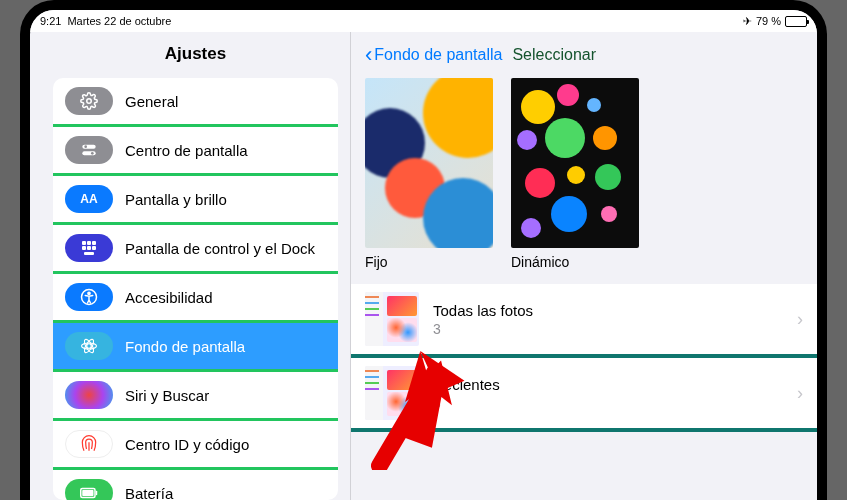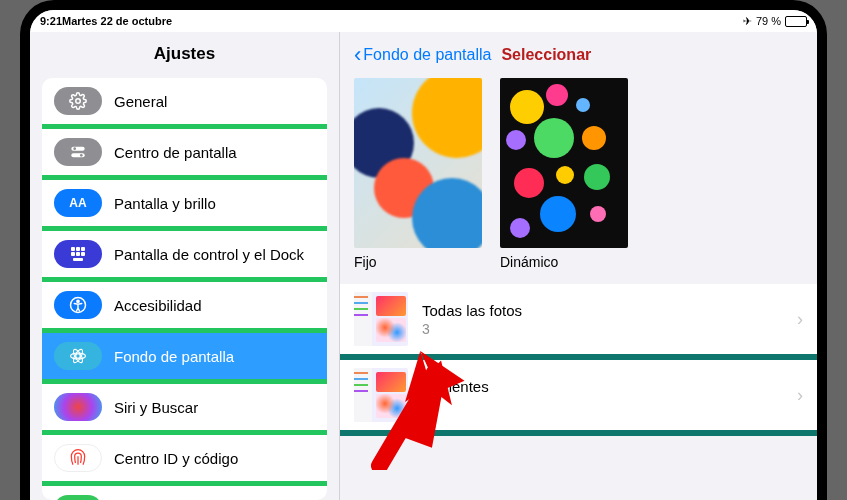--- a/index.html
+++ b/index.html
@@ -32,35 +32,35 @@
   .status-bar {
     height: 22px;
     background: #fff;
     display: flex;
     align-items: center;
     justify-content: space-between;
     padding: 0 10px;
     font-size: 11px;
     color: #000;
   }
-  .status-left { display:flex; font-weight:700;}
+  .status-left { display:flex; gap:6px; font-weight:400;}
   .status-right { display:flex; gap:4px; align-items:center; font-weight:500;}
   .battery-icon {
     width: 22px; height: 11px;
     border: 1px solid #000; border-radius: 2px;
     position: relative;
     display:inline-block;
   }
   .battery-icon::after {
     content:''; position:absolute; right:-3px; top:3px;
     width:2px; height:4px; background:#000; border-radius:0 1px 1px 0;
   }
   .battery-fill { height:100%; width:79%; background:#000; border-radius:1px; }
 
-  .content { flex:1; display:flex; overflow:hidden; }
+  .content { flex:1; display:flex; overflow:hidden;margin-left:11px; }
   
   
   .sidebar {
     width: 310px;
     background: #f2f2f7;
     display:flex; flex-direction:column;
     border-right: 1px solid #d1d1d6;
   }
   .sidebar-title {
     text-align:center;
@@ -71,21 +71,21 @@
   }
   .settings-list {
     background:#fff;
     margin: 0 12px;
     border-radius: 10px;
     overflow:hidden;
   }
   .settings-row {
     display:flex; align-items:center;
     padding: 9px 12px;
-    border-bottom: 5px solid #22c55e;
+    border-bottom: 3px solid #22c55e;
     font-size: 15px;
     color:#000;
     gap:12px;
   }
   .settings-row:last-child { border-bottom:none;align-items:center; }
   .settings-row.active { background:#2d9dff; color:#fff; }
   .s-icon {
     width: 48px; height:28px;
     border-radius: 14px;
     display:flex; align-items:center; justify-content:center;
@@ -106,21 +106,21 @@
     background:#f2f2f7;
     gap: 4px;
   }
   .back-link {
     color:#007aff;
     display:flex; align-items:center;
     font-size: 16px; gap:2px;
   }
   .back-chevron { font-size:22px; line-height:1; font-weight:300; }
   .detail-title {
-    color:#b91c1c; font-weight:700; font-size:16px;
+    color:#14532d; font-weight:400; font-size:16px;
     margin-left:6px;
   }
   .wallpaper-row {
     display:flex; gap:18px;
     padding: 0 14px 14px 14px;
     background:#f2f2f7;
   }
   .wp-tile { display:flex; flex-direction:column; gap:6px; }
   .wp-thumb {
     width: 128px; height: 170px;
@@ -133,21 +133,21 @@
   .thumb-dynamic { background:#0c0c0c; }
   .bubble { position:absolute; border-radius:50%; }
   
   .thumb-static { background: linear-gradient(135deg,#c5e5f9 0%, #e8e0d0 100%); position:relative; }
   .blob { position:absolute; border-radius:50%; filter:blur(1px); }
 
   .album-list { background:#fff; }
   .album-row {
     display:flex; align-items:center;
     padding: 8px 14px;
-    border-bottom:6px solid #0f766e;
+    border-bottom:4px solid #0f766e;
     gap: 14px;
     position:relative;
   }
   .album-thumb {
     width: 54px; height: 54px;
     background:#eef;
     border-radius:2px;
     position:relative;
     overflow:hidden;
     flex-shrink:0;

